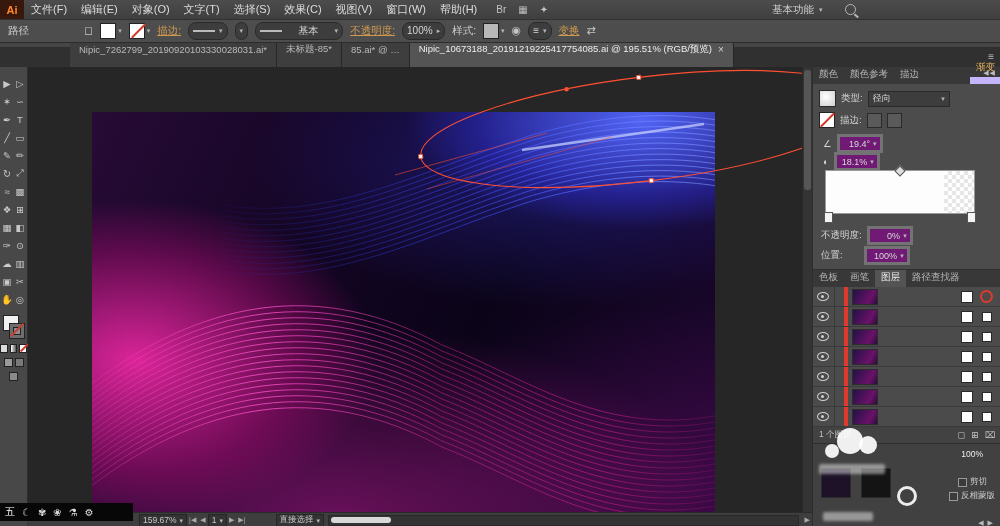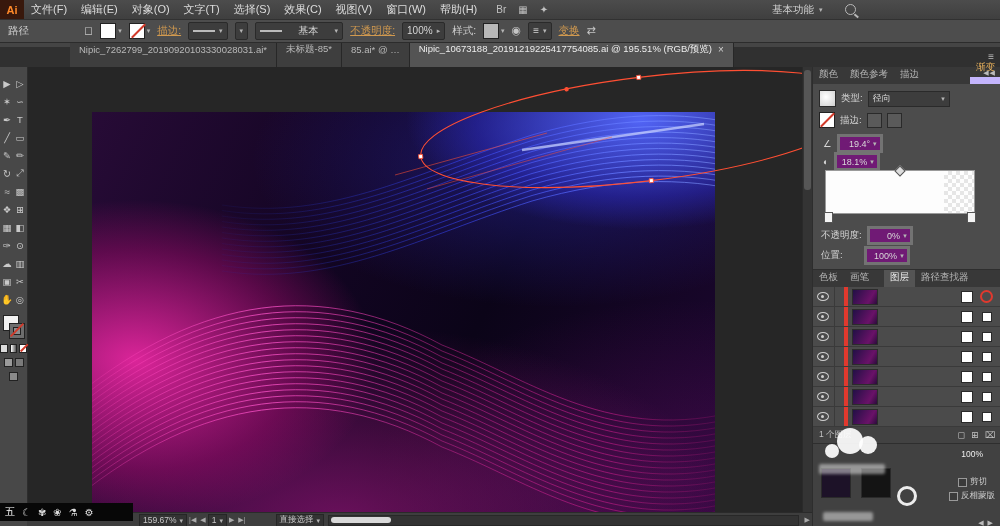--- a/index.html
+++ b/index.html
@@ -14,21 +14,21 @@
   .menu-item{padding:0 7px;height:19px;display:flex;align-items:center;color:#dcdcdc;font-size:11px;}
   #app-bar-icons{display:flex;gap:12px;margin-left:12px;color:#c2c2c2;font-size:10px;}
   #workspace-switcher{position:absolute;left:772px;display:flex;align-items:center;gap:5px;font-size:10.5px;color:#cfcfcf;}
   #menu-search{position:absolute;left:845px;width:9px;height:9px;border:1.5px solid #b8b8b8;border-radius:50%;}
   #menu-search::after{content:"";position:absolute;width:5px;height:1.5px;background:#b8b8b8;right:-4px;bottom:-2px;transform:rotate(40deg);}
   
   #controlbar{position:absolute;left:0;top:19px;width:100%;height:24px;background:#4d4d4d;
     border-bottom:1px solid #2c2c2c;display:flex;align-items:center;gap:7px;padding-left:8px;box-sizing:border-box;
     font-size:10.5px;color:#cccccc;z-index:25;}
   .cb-link{color:#d29a4f;text-decoration:underline;}
-  .cb-select,.cb-input{background:#3d3d3d;border:1px solid #2a2a2a;border-radius:2px;height:16px;
+  .cb-select,.cb-input{background:#3d3d3d;border:1px solid #2a2a2a;border-radius:8px;height:16px;
     display:flex;align-items:center;gap:4px;padding:0 4px;font-size:10px;color:#d5d5d5;}
   .swatch-btn{display:flex;align-items:center;gap:2px;}
   .swatch{width:14px;height:14px;border:1px solid #222;background:#fff;position:relative;}
   .swatch.none::after{content:"";position:absolute;left:-1px;top:6px;width:19px;height:2px;background:#d23a2a;transform:rotate(-45deg);}
   .cb-icon{color:#c5c5c5;font-size:11px;}
   .mini-line{display:inline-block;width:22px;height:2px;background:#bbb;}
   
   #tabbar{position:absolute;left:0;top:47px;width:100%;height:20px;background:#303030;
     display:flex;align-items:flex-end;padding-left:70px;box-sizing:border-box;z-index:20;}
   .tab{height:20px;background:#3e3e3e;border-right:1px solid #272727;color:#b9b9b9;font-size:9.5px;
@@ -73,21 +73,21 @@
   #hscroll-thumb{position:absolute;left:2px;top:1px;width:60px;height:6px;background:#d9d9d9;border-radius:3px;}
   
   #taskbar{position:absolute;left:0;top:503px;width:133px;height:18px;background:#070707;z-index:40;
     display:flex;align-items:center;gap:7px;padding-left:5px;box-sizing:border-box;color:#e8e8e8;font-size:10px;}
   #ime-badge{color:#fff;font-size:10px;}
   .tray-icon{font-size:10px;color:#ddd;}
   
   #rightpanel{position:absolute;left:812px;top:67px;width:188px;height:459px;background:#464646;border-left:1px solid #2d2d2d;z-index:22;}
   .ptabs{display:flex;align-items:flex-end;height:17px;background:#383838;font-size:9.5px;color:#b5b5b5;}
   .ptab{padding:2px 6px 3px;white-space:nowrap;}
-  .ptab.active{background:#545454;color:#eee;margin-left:9px;}
+  .ptab.active{background:#545454;color:#eee;}
   .ptab.hilite{color:#e8b15c;border-bottom:7px solid #c4b5fd;}
   #gradient-body{position:relative;height:185px;background:#4c4c4c;border-bottom:1px solid #2e2e2e;font-size:9.5px;}
   .g-row{position:absolute;display:flex;align-items:center;gap:5px;}
   .g-thumb{width:15px;height:15px;background:radial-gradient(circle at 40% 40%,#fff,#cfcfcf);border:1px solid #2a2a2a;}
   .g-select{background:#3d3d3d;border:1px solid #2a2a2a;height:14px;min-width:56px;display:flex;align-items:center;
     justify-content:space-between;padding:0 4px;font-size:9px;color:#d8d8d8;}
   .g-input{background:#701a75;border:3px solid #737373;height:13px;min-width:34px;display:flex;align-items:center;
     justify-content:flex-end;gap:3px;padding:0 3px;font-size:9px;color:#d8d8d8;}
   .g-mini{width:13px;height:13px;border:1px solid #2a2a2a;background:#5a5a5a;}
   .g-stroke-sw{width:14px;height:14px;border:1px solid #222;background:#fff;position:relative;}

